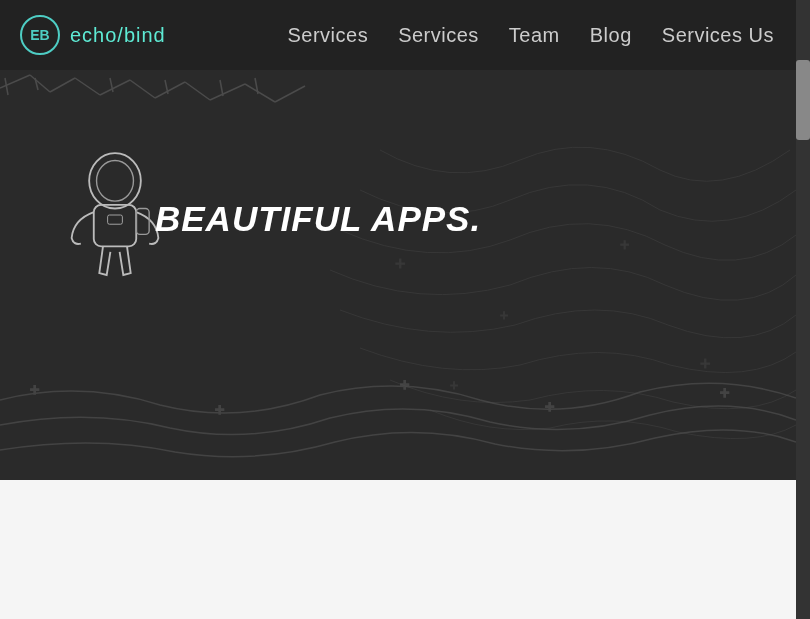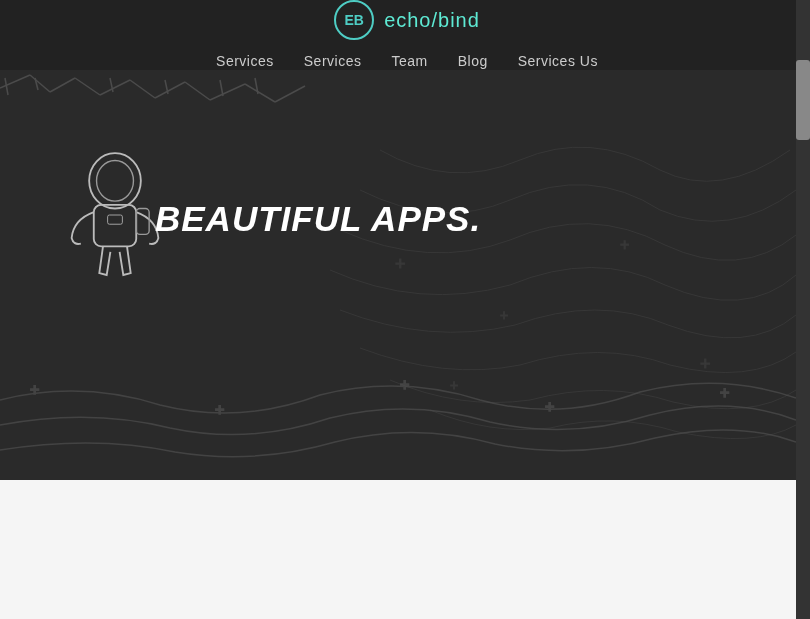--- a/index.html
+++ b/index.html
@@ -20,23 +20,22 @@
     .navbar {
       position: absolute;
       top: 0;
       left: 0;
       right: 0;
       height: 70px;
       background: #222222;
       display: flex;
       align-items: center;
       justify-content: space-between;
-      padding: 0 16px 0 20px;
+      padding: 0 36px 0 20px;
       z-index: 10;
-      flex-direction: column;
     }
 
     .logo-area {
       display: flex;
       align-items: center;
       gap: 10px;
     }
 
     .logo-icon {
       width: 40px;
@@ -60,21 +59,21 @@
 
     .nav-links {
       display: flex;
       gap: 30px;
       list-style: none;
     }
 
     .nav-links li a {
       color: #cccccc;
       text-decoration: none;
-      font-size: 14px;
+      font-size: 20px;
       font-weight: 500;
       letter-spacing: 0.5px;
       transition: color 0.2s;
     }
 
     
     .scrollbar-track {
       position: absolute;
       right: 0;
       top: 0;

